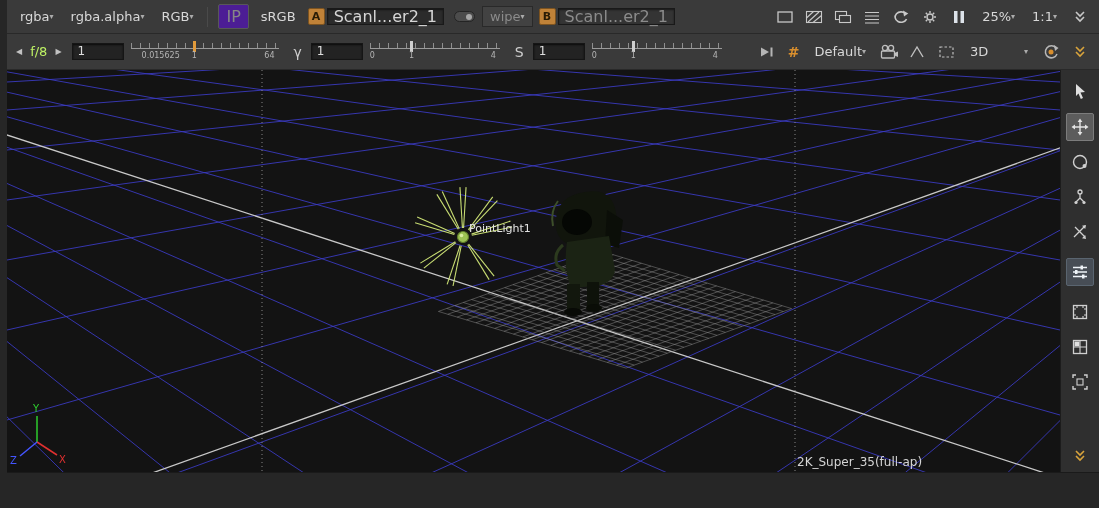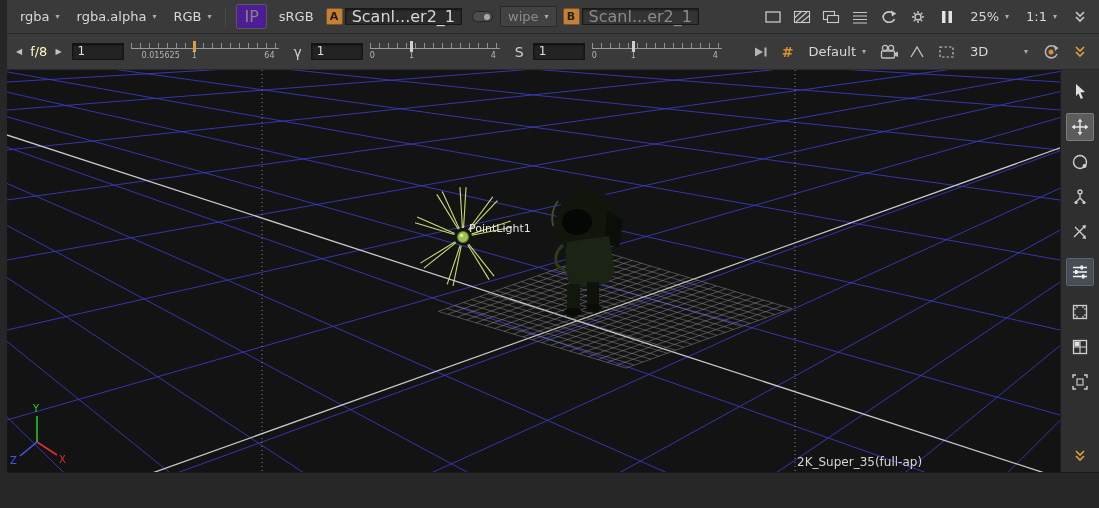--- a/index.html
+++ b/index.html
@@ -12,40 +12,40 @@
   .tabbar { height:30px; background:#1d1d1d; display:flex; align-items:flex-end; border-bottom:1px solid #0d0d0d; }
   .win-icon { width:15px; height:14px; margin:0 9px 7px 2px; background:linear-gradient(#b2b2b2,#8a8a8a); border:1px solid #565656; border-radius:2px; }
   .tab { height:26px; background:linear-gradient(#4c4c4c,#383838); border:1px solid #131313; border-bottom:none; border-radius:3px 3px 0 0; display:flex; align-items:center; padding:0 11px; gap:9px; }
   .tab-label { color:#e9d49c; font-size:13px; }
   .tab-close { color:#979797; font-size:11px; }
 
   
   .toolbar { display:flex; align-items:center; background:#3a3a3a; padding:0 6px; gap:3px; border-bottom:1px solid #292929; }
   .row1 { height:34px; }
   .row2 { height:36px; }
-  .dd { display:inline-flex; align-items:center; gap:6px; padding:3px 7px; color:#d8d8d8; }
+  .dd { display:inline-flex; align-items:center; padding:3px 7px; color:#d8d8d8; }
   .dd .arr { font-size:8px; color:#ababab; }
   .dd.boxed { border:1px solid #292929; background:#424242; border-radius:0; padding:2px 7px; }
   .dim { color:#8b8b8b !important; }
   .dim span { color:#8b8b8b; }
   .sep { width:1px; height:20px; background:#2b2b2b; border-right:1px solid #4a4a4a; margin:0 4px; }
   .btn-ip { border:1px solid #585858; background:#4c1d95; color:#868686; padding:2px 7px; font-size:16px; border-radius:2px; margin:0 3px; }
   .flat-label { padding:0 6px; color:#d8d8d8; }
   .badge { width:17px; height:17px; background:#c08238; color:#2a1c06; font-weight:bold; font-size:11px; display:flex; align-items:center; justify-content:center; border:1px solid #7c5320; border-radius:2px; }
   .ab-group { display:inline-flex; align-items:center; gap:2px; margin:0 3px; }
   .ab-field { height:17px; min-width:98px; background:#2b2b2b; border:1px solid #191919; color:#d6d6d6; font-size:16px; padding:1px 6px; display:flex; align-items:center; box-shadow:inset 0 1px 2px rgba(0,0,0,.55); }
   .ab-field.off { color:#8b8b8b; background:#343434; }
   .toggle { width:21px; height:11px; border-radius:6px; background:#4c4c4c; border:1px solid #242424; position:relative; margin:0 4px; }
   .toggle .knob { position:absolute; right:2px; top:1.5px; width:6.5px; height:6.5px; border-radius:50%; background:#a8a8a8; }
   .icon-btn { width:26px; height:24px; display:flex; align-items:center; justify-content:center; }
   .spacer { flex:1; }
 
   
   .tri { font-size:8px; color:#c2c2c2; padding:0 3px; }
-  .fchip { color:#fef9c3; font-size:13px; margin:0 2px; }
+  .fchip { color:#bef264; font-size:13px; margin:0 2px; }
   .nfield { width:52px; height:17px; background:#232323; border:1px solid #151515; box-shadow:inset 0 1px 2px rgba(0,0,0,.7); color:#dedede; font-size:12px; padding:0 5px; margin:0 4px; line-height:15px; }
   .glabel { font-size:14px; color:#cfcfcf; margin:0 2px 0 12px; }
   .slider { position:relative; height:26px; }
   .slider.w148 { width:148px; }
   .slider.w130 { width:130px; }
   .slider .ticks { position:absolute; left:0; right:0; top:4px; height:5px; background:repeating-linear-gradient(90deg,#8f8f8f 0,#8f8f8f 1px,transparent 1px,transparent 9px); }
   .slider .track { position:absolute; left:0; right:0; top:9px; border-top:1px solid #9a9a9a; }
   .slider .handle { position:absolute; top:2px; width:3px; height:11px; background:#cfcfcf; }
   .slider .handle.orange { background:#e29b3c; }
   .tl { position:absolute; top:12px; font-size:8px; color:#b5b5b5; white-space:nowrap; }

